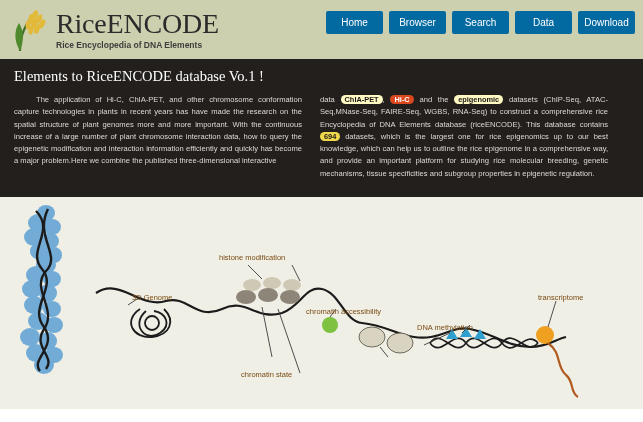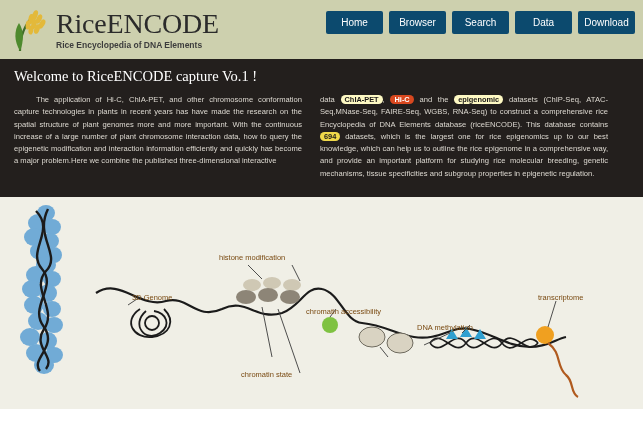--- a/index.html
+++ b/index.html
@@ -56,21 +56,21 @@
     font-weight: bold;
   }
   .nav {
     position: absolute;
     right: 8px;
     top: 11px;
     display: flex;
     gap: 6px;
   }
   .nav-item {
-    background: #0c4a6e;
+    background: #0369a1;
     color: #ffffff;
     font-size: 10px;
     padding: 6px 4px;
     width: 57px;
     text-align: center;
     border-radius: 2px;
     cursor: pointer;
     border: none;
     font-family: "Liberation Sans", sans-serif;
   }
@@ -163,21 +163,21 @@
     <div class="nav">
       <button class="nav-item">Home</button>
       <button class="nav-item">Browser</button>
       <button class="nav-item">Search</button>
       <button class="nav-item">Data</button>
       <button class="nav-item">Download</button>
     </div>
   </div>
 
   <div class="intro">
-    <div class="intro-title">Welcome to RiceENCODE capture Vo.1 !</div>
+    <div class="intro-title">Elements to RiceENCODE database Vo.1 !</div>
     <div class="intro-cols">
       <div class="intro-col"><span class="indent"></span><span>The application of Hi-C, ChIA-PET, and other chromosome conformation capture technologies in plants in recent years has have made the research on the spatial structure of plant genomes more and more important. With the continuous increase of a large number of plant chromosome interaction data, how to query the epigenetic modification and interaction information efficiently and quickly has become a major problem.Here we combine the published three-dimensional interactive</span></div>
       <div class="intro-col"><span>data</span>
         <span class="hl hl-yellow">ChIA-PET</span><span>,</span>
         <span class="hl hl-red">Hi-C</span>
         <span>and the</span>
         <span class="hl hl-yellow">epigenomic</span>
         <span>datasets (ChIP-Seq, ATAC-Seq,MNase-Seq, FAIRE-Seq, WGBS, RNA-Seq) to construct a comprehensive rice Encyclopedia of DNA Elements database (riceENCODE). This database contains</span>
         <span class="hl hl-num">694</span>
         <span>datasets, which is the largest one for rice epigenomics up to our best knowledge, which can help us to outline the rice epigenome in a comprehensive way, and provide an important platform for studying rice molecular breeding, genetic mechanisms, tissue specificities and subgroup properties in epigenetic regulation.</span>

